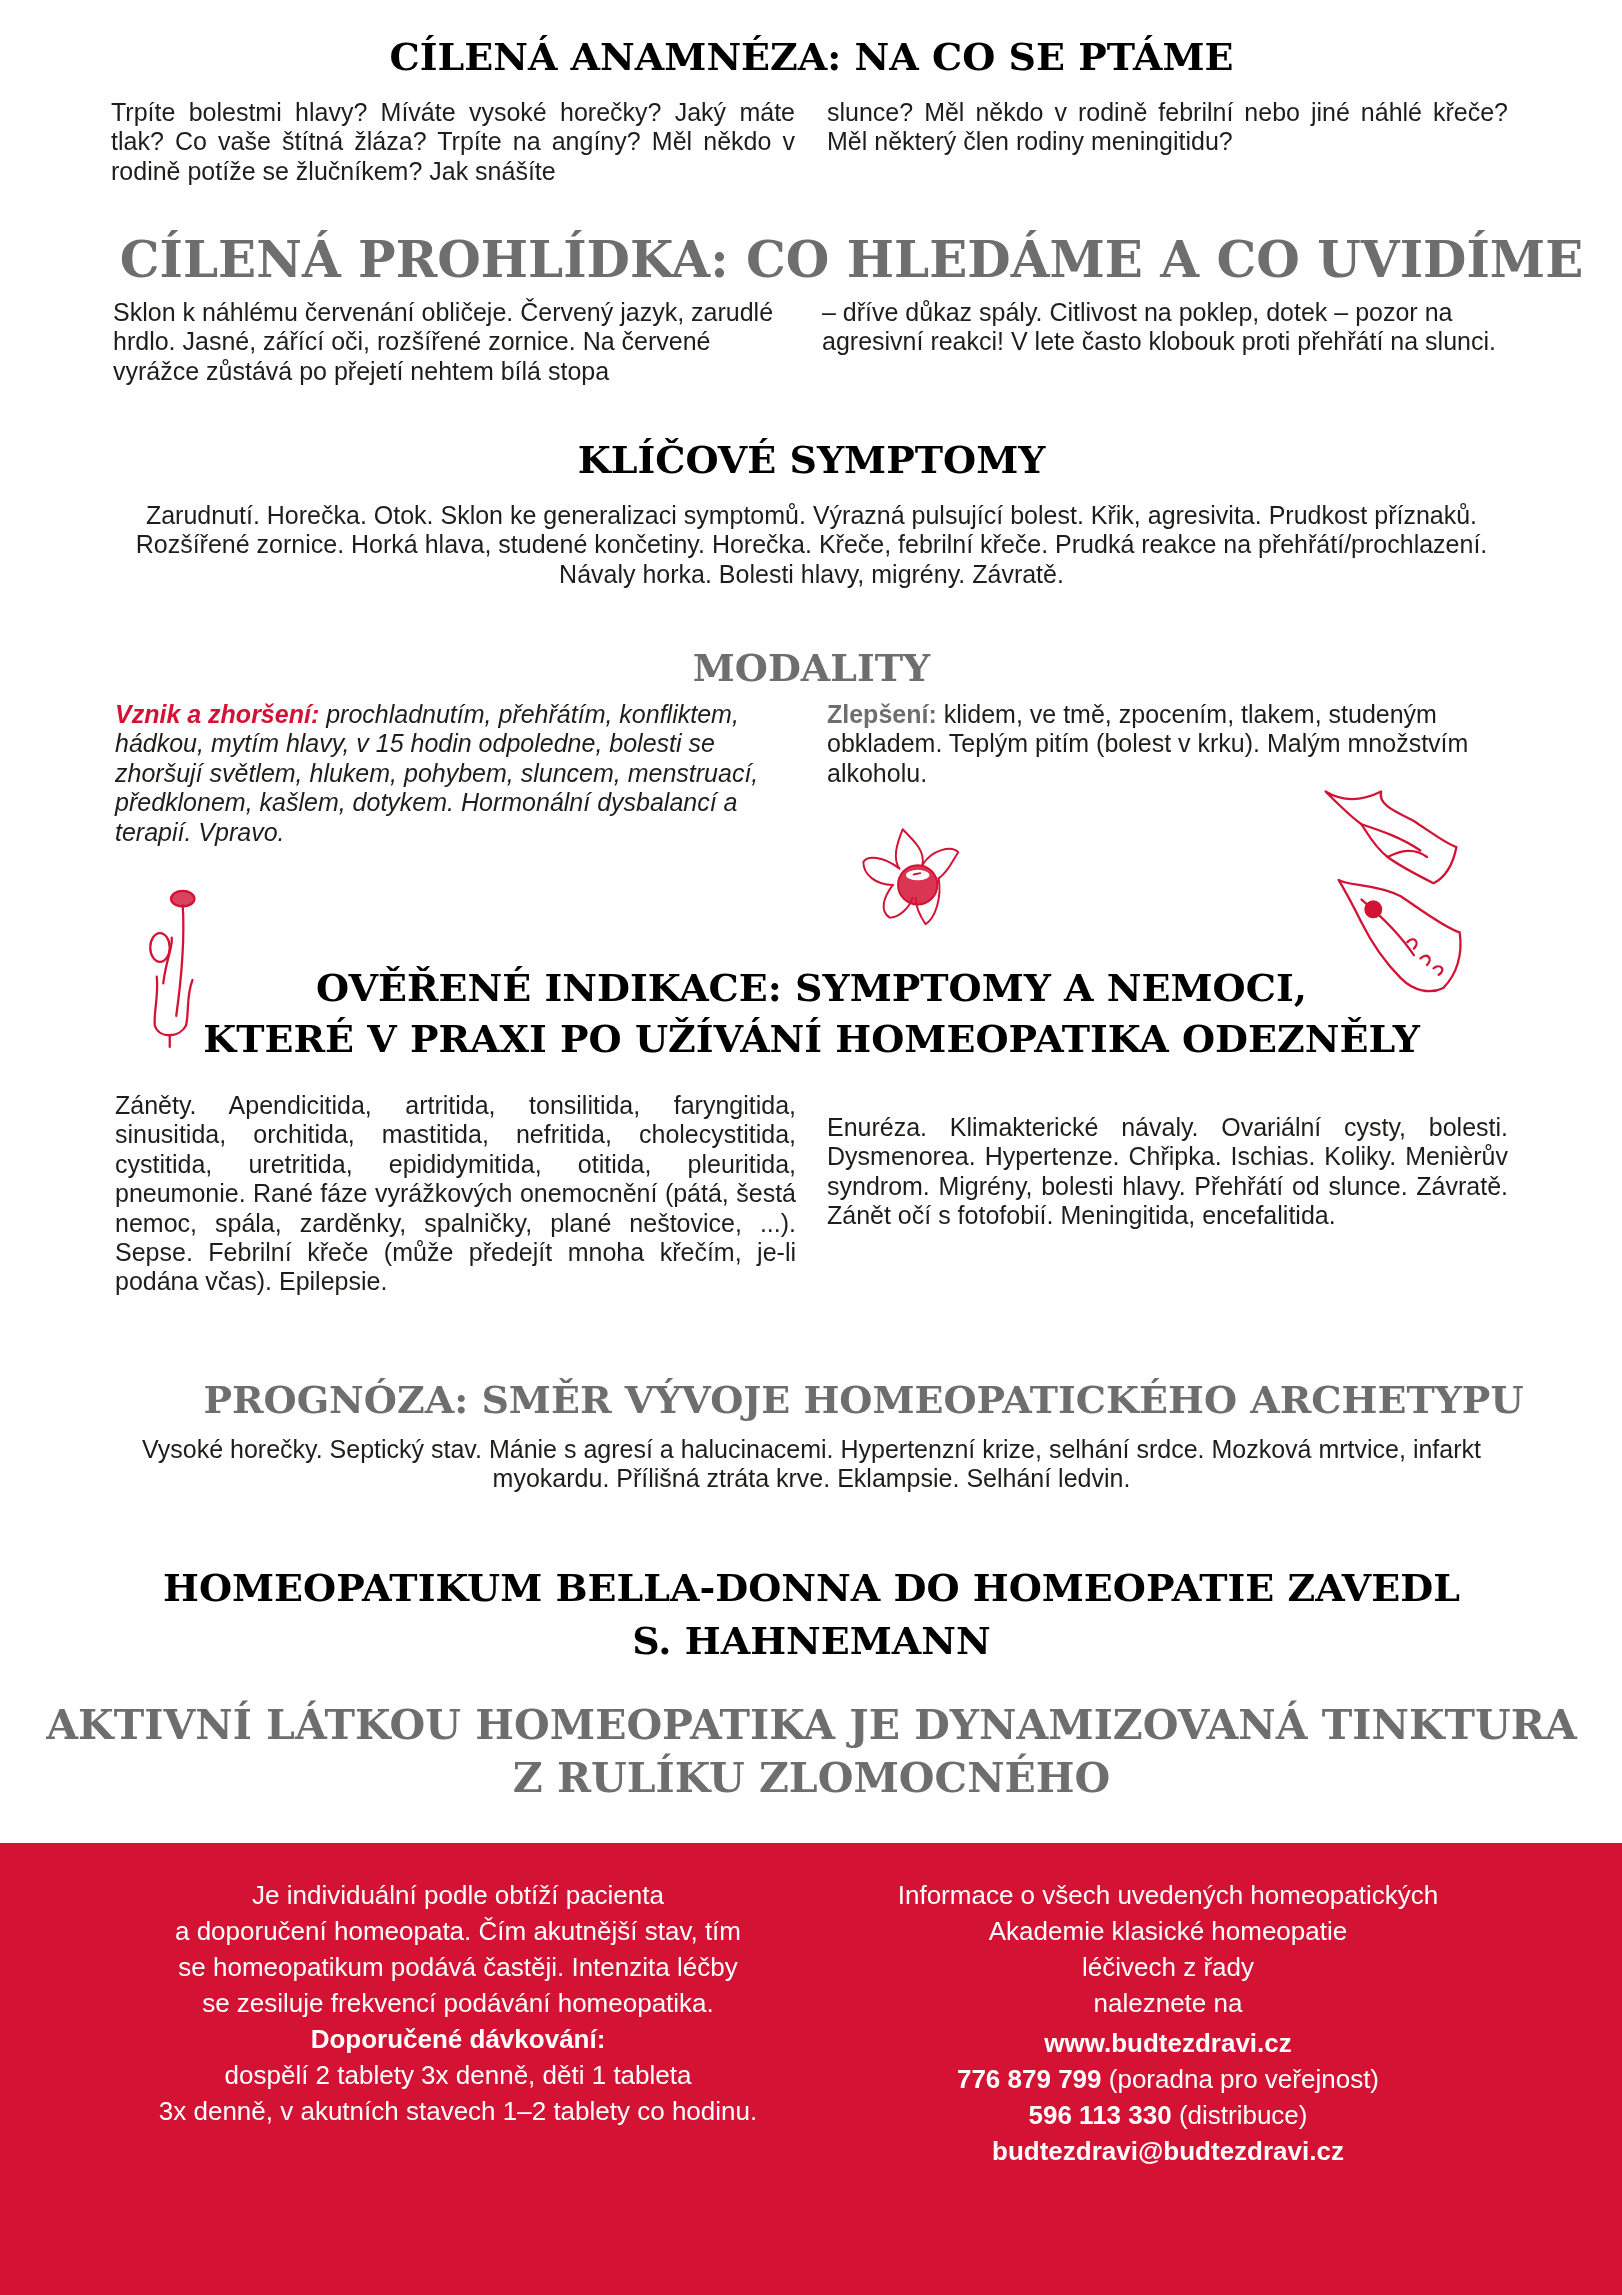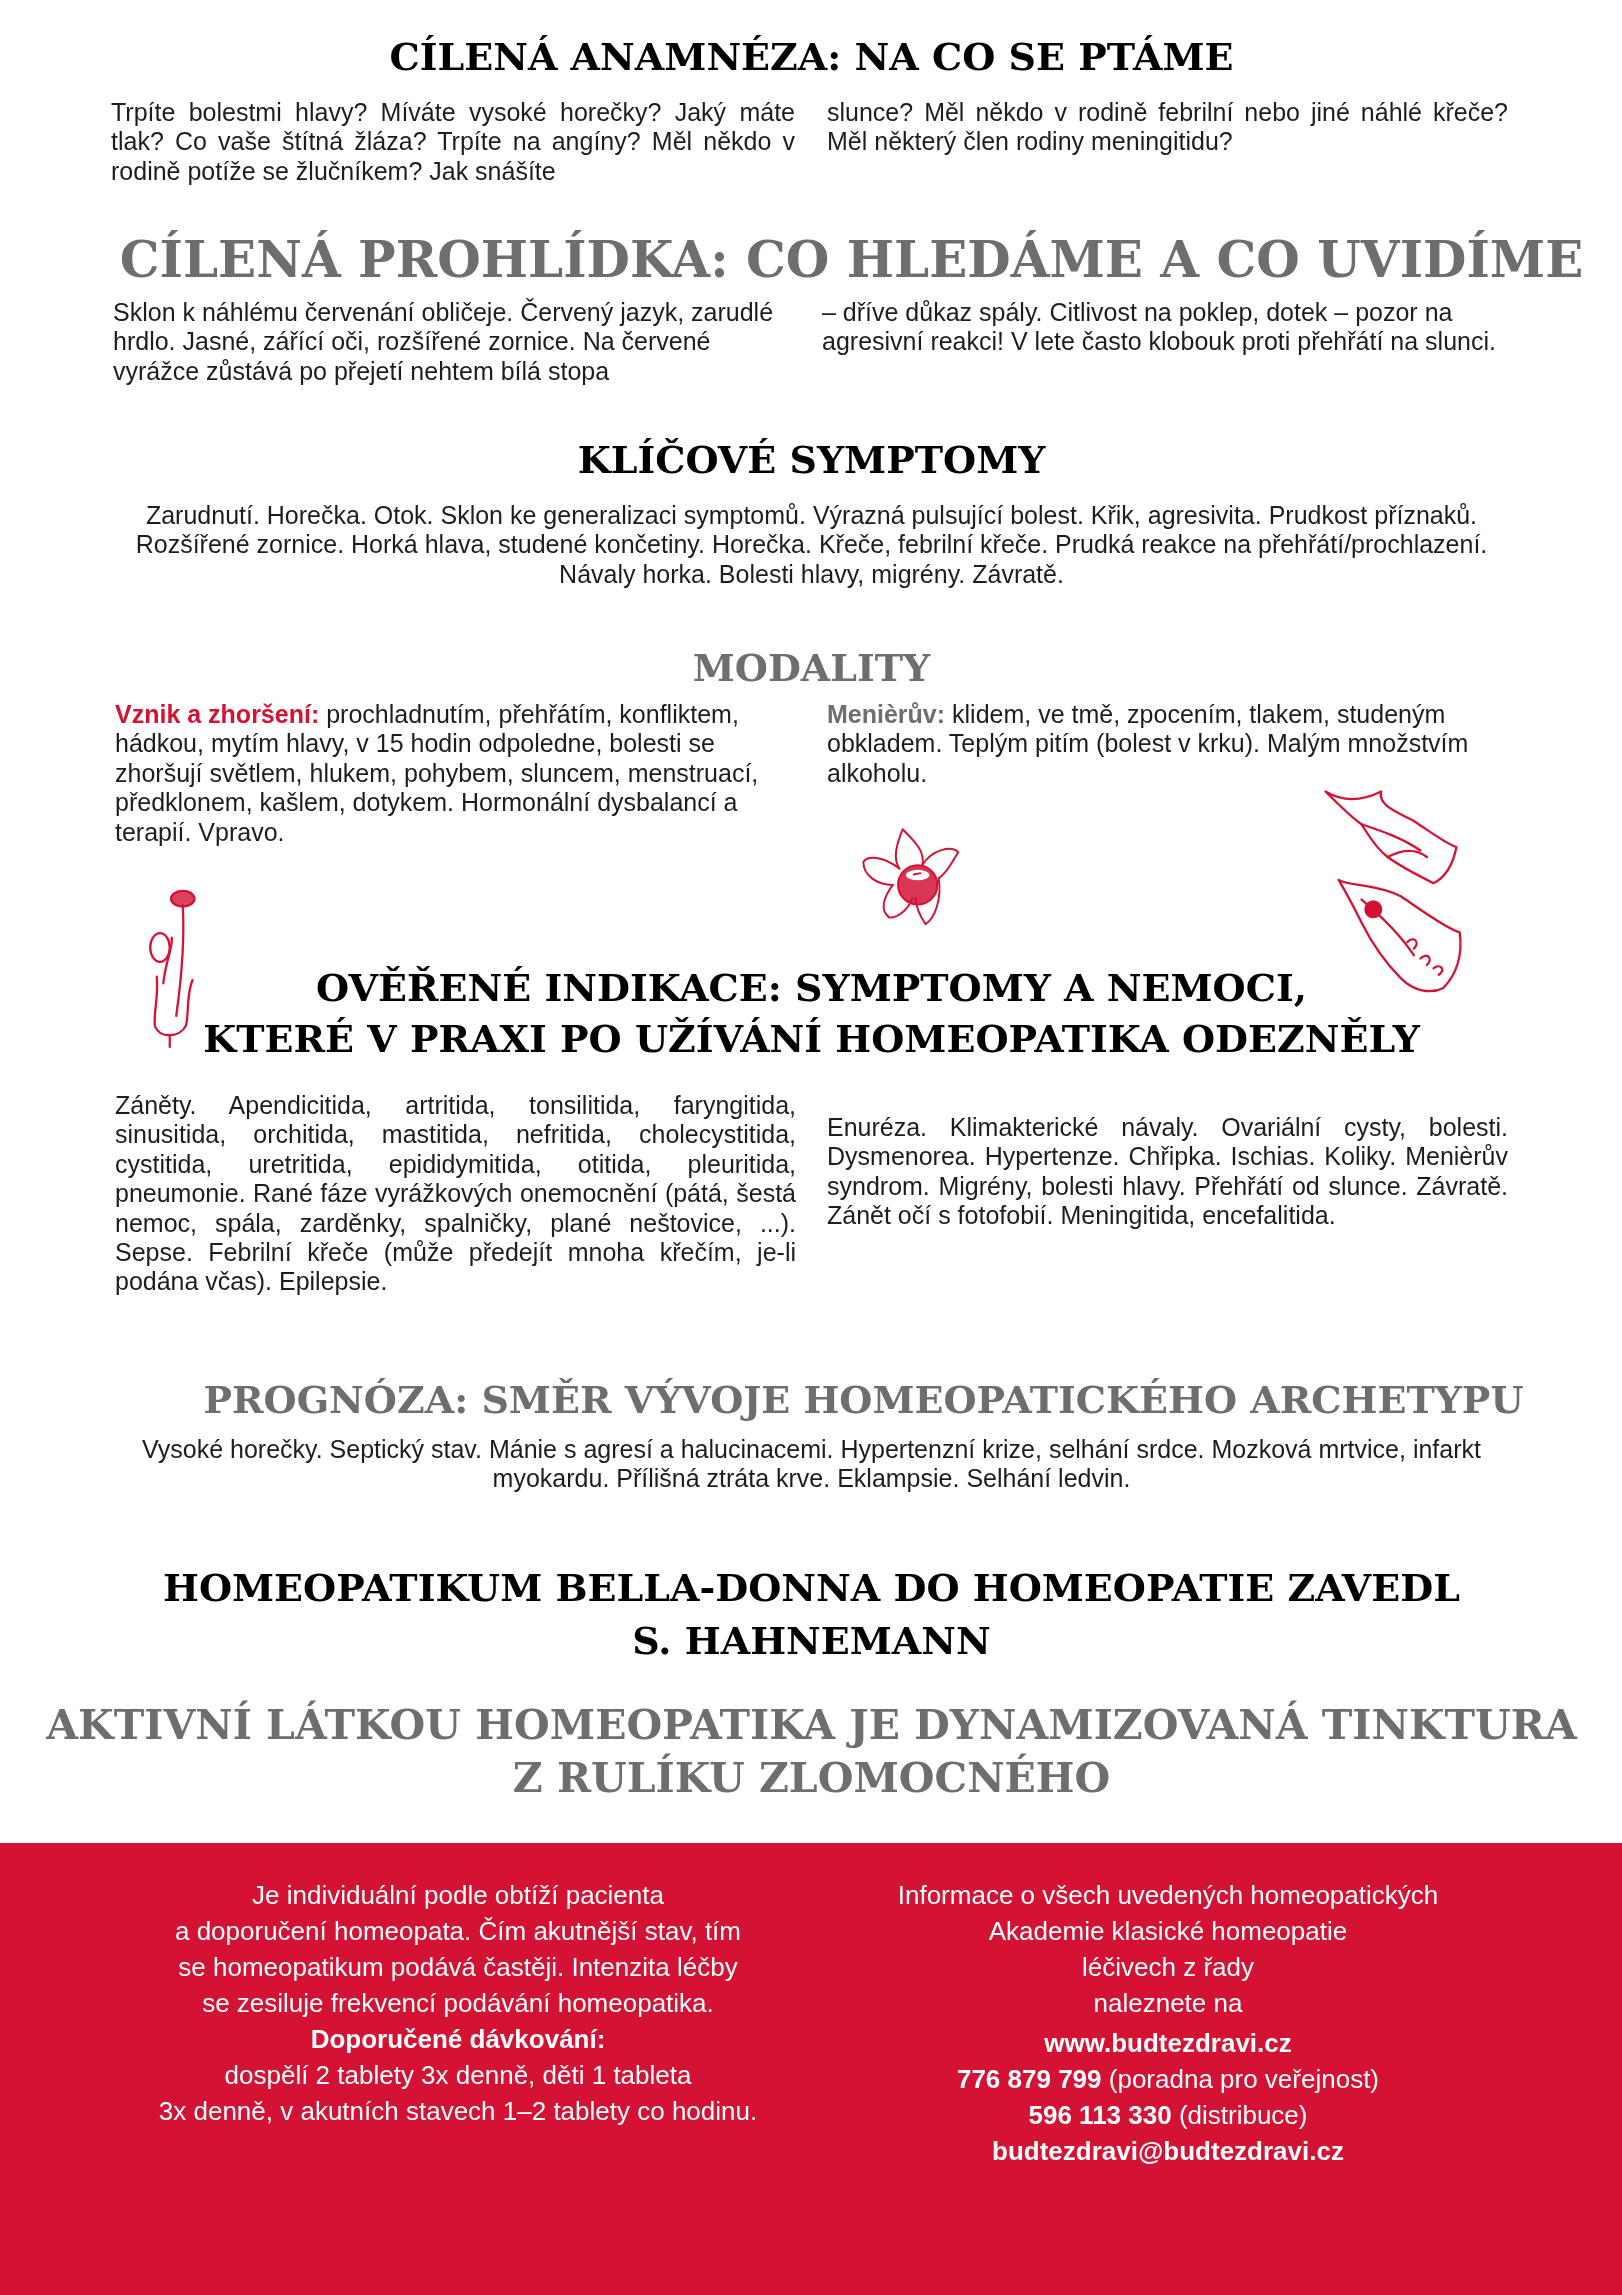--- a/index.html
+++ b/index.html
@@ -30,25 +30,25 @@
 <div class="txt just" style="left:827px; top:98px; width:681px;">slunce? Měl někdo v rodině febrilní nebo jiné náhlé křeče? Měl některý člen rodiny meningitidu?</div>
 
 <div class="h gray" style="top:230px; font-size:50px;padding-left:40px;">CÍLENÁ PROHLÍDKA: CO HLEDÁME A CO UVIDÍME</div>
 <div class="txt" style="left:113px; top:298px; width:681px;">Sklon k náhlému červenání obličeje. Červený jazyk, zarudlé hrdlo. Jasné, zářící oči, rozšířené zornice. Na červené vyrážce zůstává po přejetí nehtem bílá stopa</div>
 <div class="txt" style="left:822px; top:298px; width:687px;">– dříve důkaz spály. Citlivost na poklep, dotek – pozor na agresivní reakci! V lete často klobouk proti přehřátí na slunci.</div>
 
 <div class="h red" style="top:437px; font-size:38px;">KLÍČOVÉ SYMPTOMY</div>
 <div class="txt center" style="left:118px; top:501px; width:1387px;">Zarudnutí. Horečka. Otok. Sklon ke generalizaci symptomů. Výrazná pulsující bolest. Křik, agresivita. Prudkost příznaků. Rozšířené zornice. Horká hlava, studené končetiny. Horečka. Křeče, febrilní křeče. Prudká reakce na přehřátí/prochlazení. Návaly horka. Bolesti hlavy, migrény. Závratě.</div>
 
 <div class="h gray" style="top:645px; font-size:38px;">MODALITY</div>
-<div class="txt" style="left:115px; top:700px; width:687px;">
+<div class="txt" style="left:115px; top:700px; width:687px;font-style:italic;">
   <span class="lbl-red">Vznik a zhoršení:</span><span> prochladnutím, přehřátím, konfliktem, hádkou, mytím hlavy, v 15 hodin odpoledne, bolesti se zhoršují světlem, hlukem, pohybem, sluncem, menstruací, předklonem, kašlem, dotykem. Hormonální dysbalancí a terapií. Vpravo.</span>
 </div>
 <div class="txt" style="left:827px; top:700px; width:687px;">
-  <span class="lbl-gray">Menièrův:</span><span> klidem, ve tmě, zpocením, tlakem, studeným obkladem. Teplým pitím (bolest v krku). Malým množstvím alkoholu.</span>
+  <span class="lbl-gray">Zlepšení:</span><span> klidem, ve tmě, zpocením, tlakem, studeným obkladem. Teplým pitím (bolest v krku). Malým množstvím alkoholu.</span>
 </div>
 
 <div class="illus" style="left:860px; top:826px; width:118px; height:108px;">
   <svg viewBox="0 0 180 165" fill="none" stroke="#d31234" stroke-width="3" stroke-linecap="round" stroke-linejoin="round">
     <path d="M65 5 C55 30 50 50 60 65 M65 5 C85 25 100 40 95 60"></path>
     <path d="M60 65 C35 45 10 45 5 55 C5 75 25 90 50 90"></path>
     <path d="M95 60 C110 35 140 30 150 40 C140 55 135 70 120 80"></path>
     <path d="M120 80 C125 110 115 140 100 150 C90 135 85 120 85 110"></path>
     <path d="M50 90 C35 110 30 130 45 140 C60 140 75 125 80 110"></path>
     <circle cx="88" cy="90" r="30" fill="#d31234" fill-opacity="0.85"></circle>

